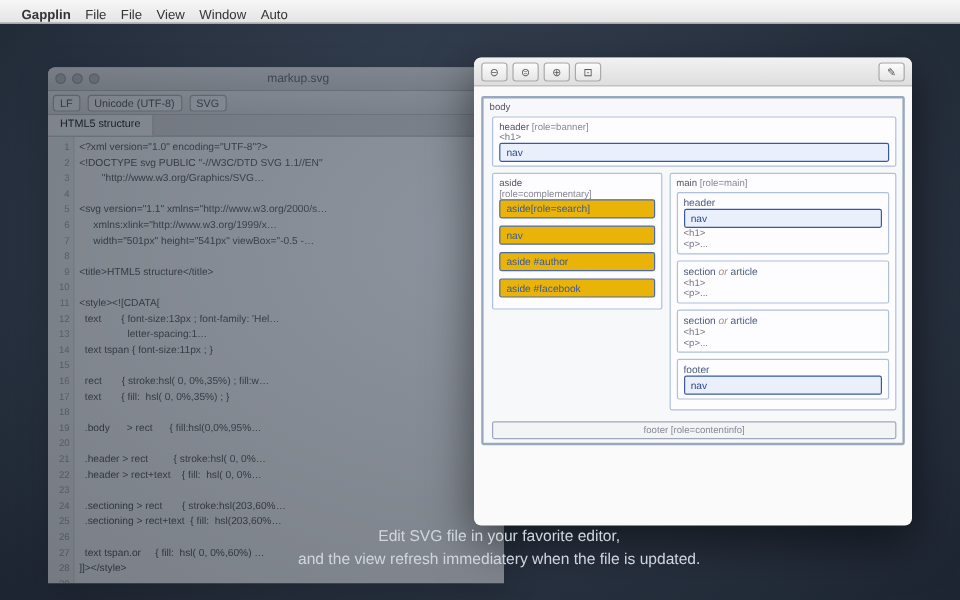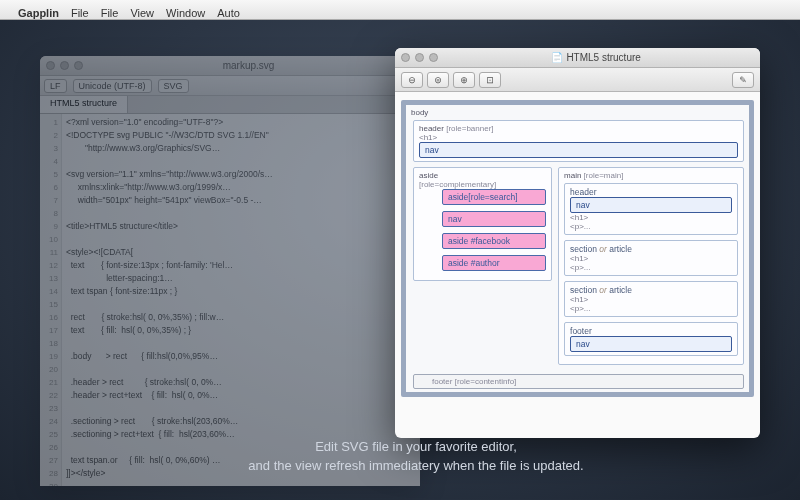--- a/index.html
+++ b/index.html
@@ -30,35 +30,35 @@
 
 .previewwin { position:absolute; top:48px; left:395px; width:365px; height:390px; background:#fafafa; border-radius:6px; box-shadow:0 12px 40px rgba(0,0,0,.55); z-index:10; overflow:hidden; }
 .previewwin .ptitle { height:20px; background:linear-gradient(#ececec,#d6d6d6); border-bottom:1px solid #b2b2b2; display:flex; align-items:center; padding:0 6px; font-size:10px; color:#444; }
 .previewwin .ptitle .fname { margin:0 auto; }
 .previewwin .ptool { height:24px; background:linear-gradient(#f2f2f2,#dedede); border-bottom:1px solid #b5b5b5; display:flex; align-items:center; padding:0 6px; gap:4px; }
 .ptool .btn { width:22px; height:16px; border:1px solid #aaa; border-radius:3px; background:linear-gradient(#fcfcfc,#e6e6e6); font-size:9px; display:flex; align-items:center; justify-content:center; color:#555; }
 .ptool .spacer { flex:1; }
 
 
 .svgarea { padding:6px; height:calc(100% - 44px); overflow:hidden; font-family:Menlo,Monaco,monospace; font-size:8.5px; color:#335; }
-.box { border:5px solid #737373; border-radius:2px; padding:3px 5px; margin:2px 0; background:#fff; }
+.box { border:2px solid #737373; border-radius:2px; padding:3px 5px; margin:2px 0; background:#fff; }
 .box.outer { border-color:#9aa8bf; background:#f7f8fa; }
 .label { font-size:8px; color:#556; }
 .label .role { color:#889; }
 .child { margin:3px 0 0 2px; }
 .navbox { border:1px solid #3a5a9a; background:#eaf0fb; color:#2a4a8a; border-radius:2px; padding:2px 5px; font-size:8.5px; }
 .twocol { display:flex; gap:6px; margin-top:4px; }
 .col { flex:1; }
 .col.left { flex:0 0 42%; }
 .sec { border:1px solid #b0c0d8; border-radius:2px; padding:3px 5px; margin-bottom:5px; background:#fdfdff; }
 .sec .hd { color:#4a5a7a; font-size:8.5px; }
 .sec .or { color:#a09080; font-style:italic;text-align:center; }
 .small { font-size:8px; color:#778; }
-.asidebox { border:1px solid #4a6aaa; border-radius:2px; padding:2px 5px; font-size:8.5px; color:#3a5a9a; margin-bottom:6px; background:#f9a8d4;margin-left:23px; }
-.footerbox { border:1px solid #a0a8b8; border-radius:2px; padding:2px 18px; font-size:8px; color:#889; margin-top:4px; background:#f3f4f6; }
+.asidebox { border:1px solid #4a6aaa; border-radius:2px; padding:2px 5px; font-size:8.5px; color:#3a5a9a; margin-bottom:6px; background:#eab308; }
+.footerbox { border:1px solid #a0a8b8; border-radius:2px; padding:2px 18px; font-size:8px; color:#889; margin-top:4px; background:#f3f4f6;text-align:center; }
 
 
 .caption { position:absolute; bottom:24px; left:0; right:0; text-align:center; color:#e8ecf2; z-index:20; }
 .caption h2 { font-size:24px; font-weight:300; letter-spacing:.5px; margin-bottom:6px; }
 .caption p { font-size:13px; font-weight:300; line-height:1.45; color:#d0d6e0;padding-left:32px; }
 </style>
 </head>
 <body>
 
 <div class="menubar">
@@ -124,28 +124,20 @@
   &lt;text x="10" y="16"&gt;body&lt;/text&gt;
 
 &lt;g class="header" transform="translate(10,25)"&gt;
   &lt;rect width="480" height="75" rx="2.5"/&gt;
   &lt;text x="10" y="16"&gt;header&lt;tspan dx="2"&gt;[ro…
 </div>
   </div>
 </div>
 
 <div class="previewwin">
-  <div class="ptitle">
-    <div class="traffic">
-        <span></span>
-        <span></span>
-        <span></span>
-      </div>
-    <span class="fname">📄 <span>HTML5 structure</span></span>
-  </div>
   <div class="ptool">
     <div class="btn">⊖</div>
     <div class="btn">⊜</div>
     <div class="btn">⊕</div>
     <div class="btn">⊡</div>
     <div class="spacer"></div>
     <div class="btn">✎</div>
   </div>
   <div class="svgarea">
     <div class="box outer">
@@ -155,22 +147,22 @@
           <div class="label"><span>header</span> <span class="role">[role=banner]</span></div>
           <div class="small">&lt;h1&gt;</div>
           <div class="navbox">nav</div>
         </div>
         <div class="twocol">
           <div class="col left">
             <div class="sec">
               <div class="label"><span>aside</span><br><span class="role">[role=complementary]</span></div>
               <div class="asidebox">aside[role=search]</div>
               <div class="asidebox">nav</div>
+              <div class="asidebox">aside #author</div>
               <div class="asidebox">aside #facebook</div>
-              <div class="asidebox">aside #author</div>
             </div>
           </div>
           <div class="col">
             <div class="sec">
               <div class="label"><span>main</span> <span class="role">[role=main]</span></div>
               <div class="sec" style="margin-top:3px;">
                 <div class="hd">header</div>
                 <div class="navbox">nav</div>
                 <div class="small">&lt;h1&gt;</div>
                 <div class="small">&lt;p&gt;...</div>

